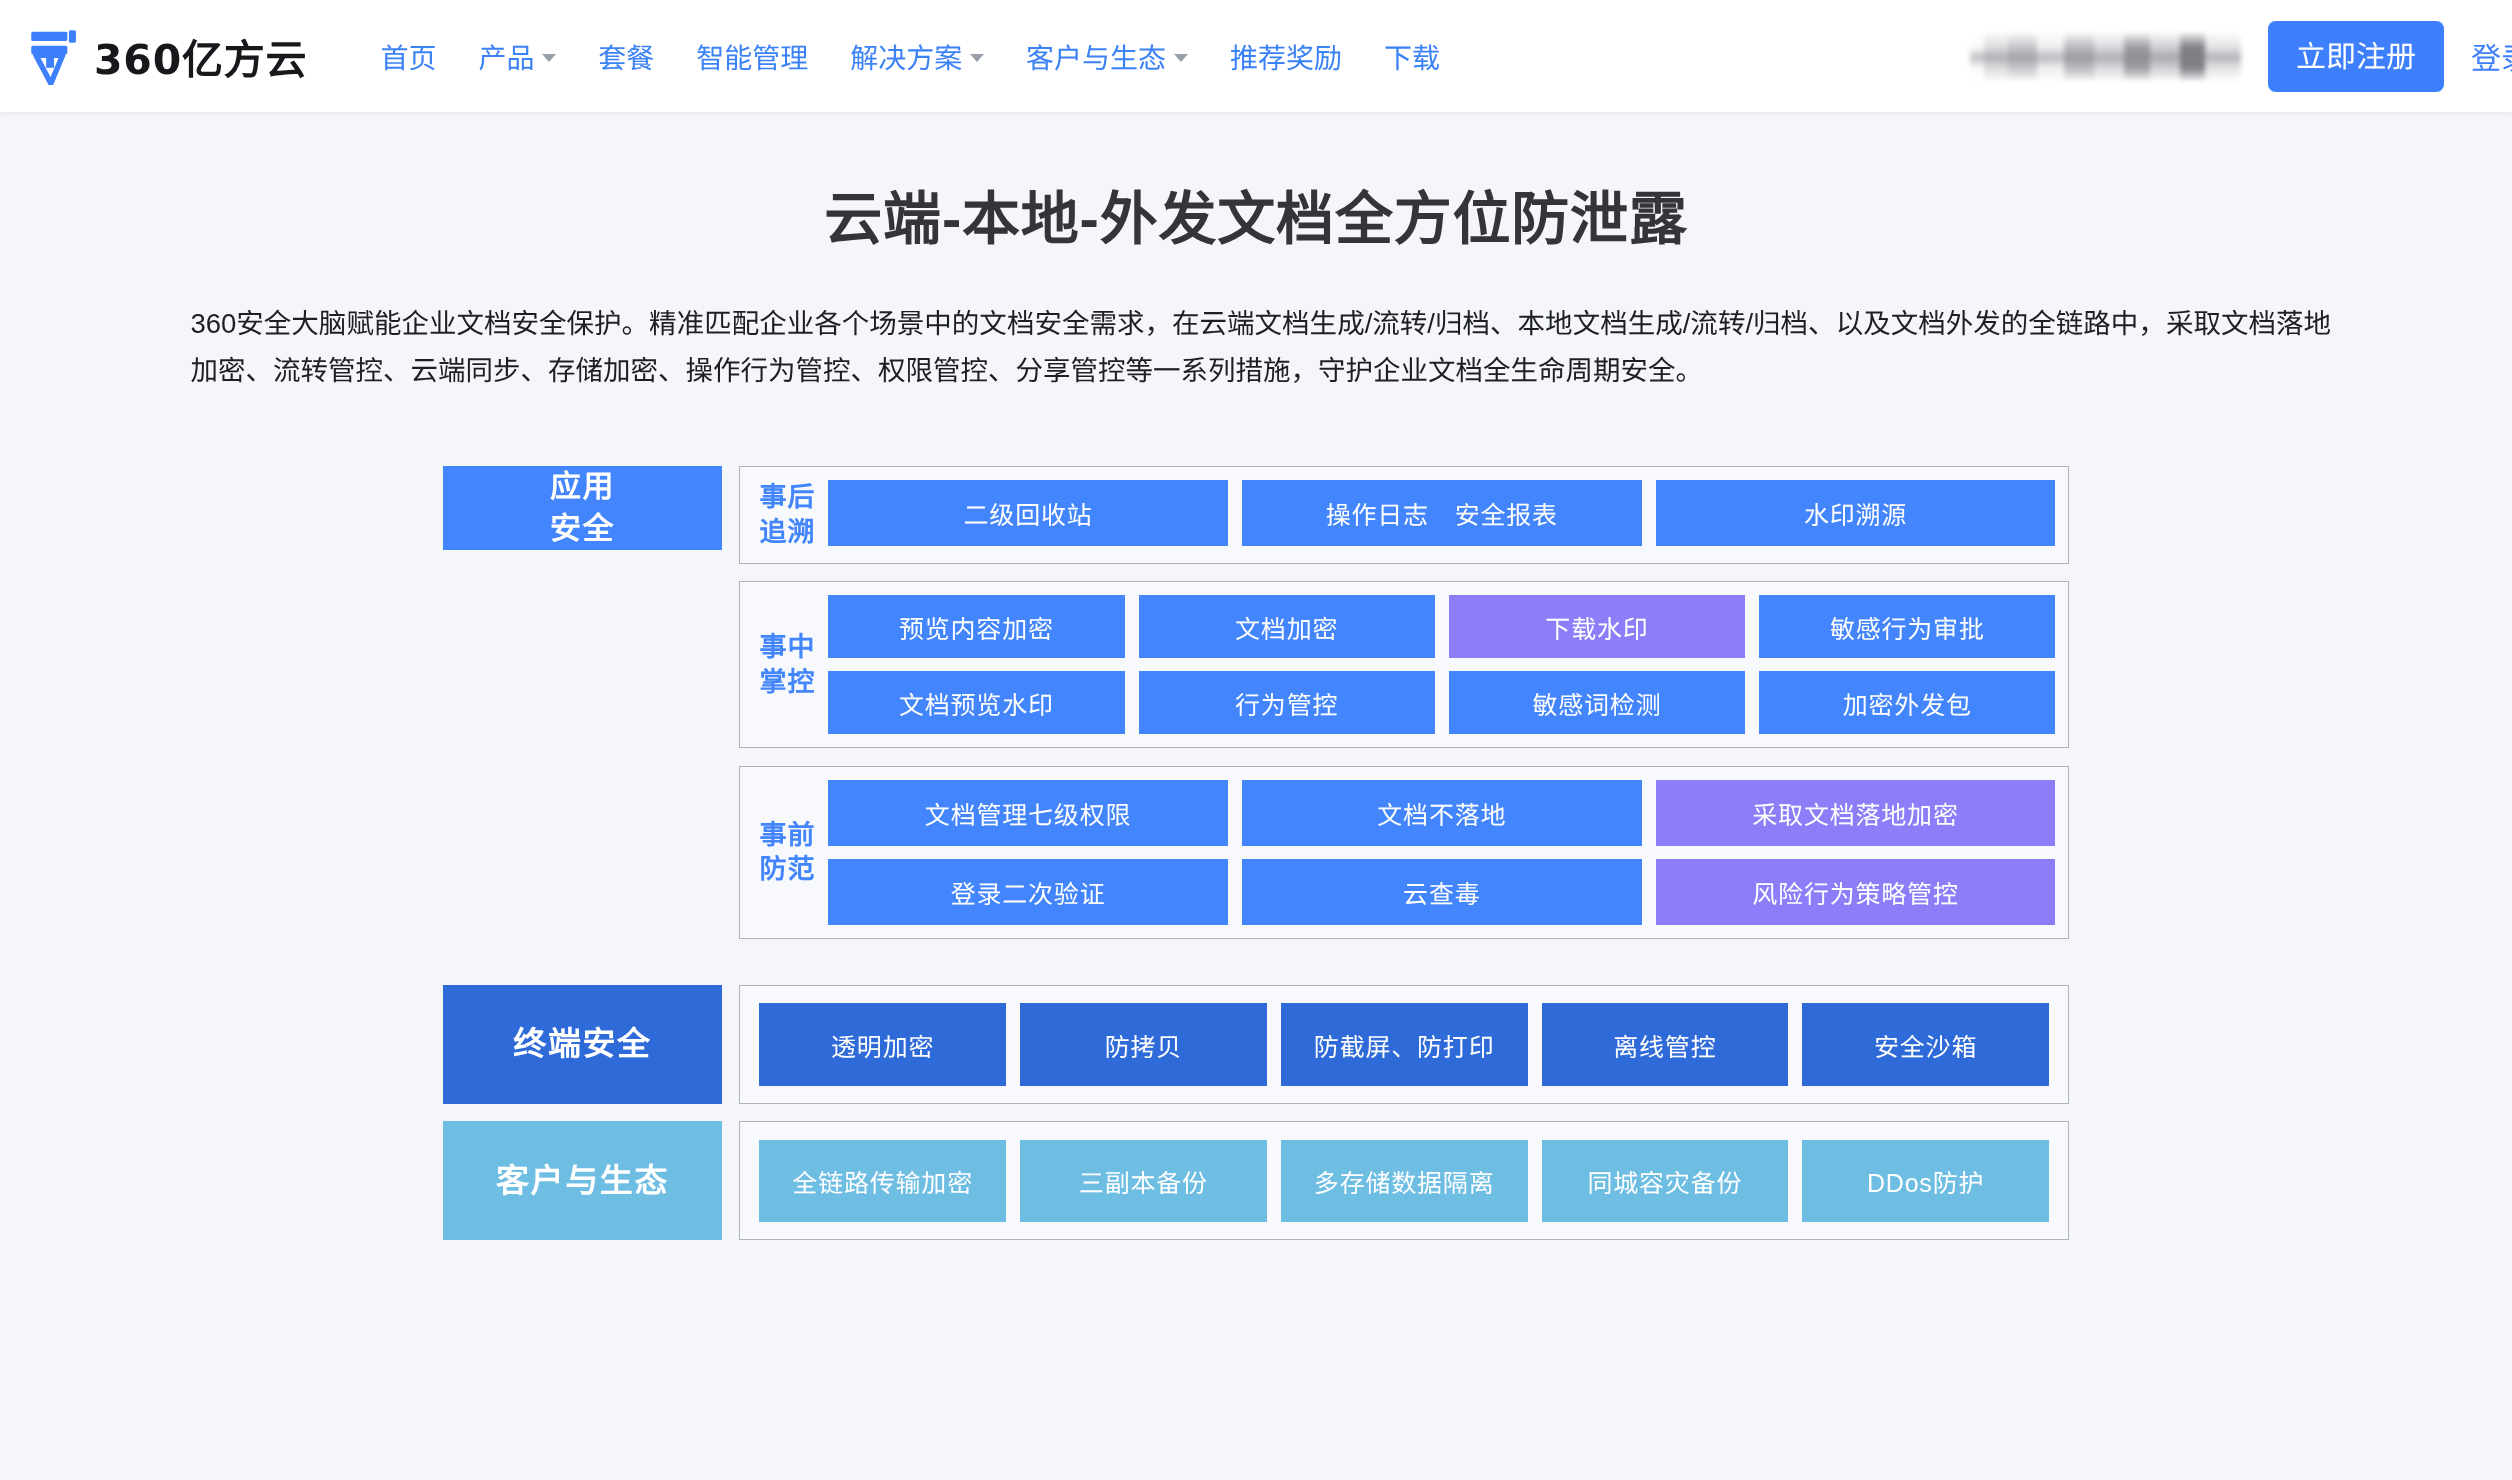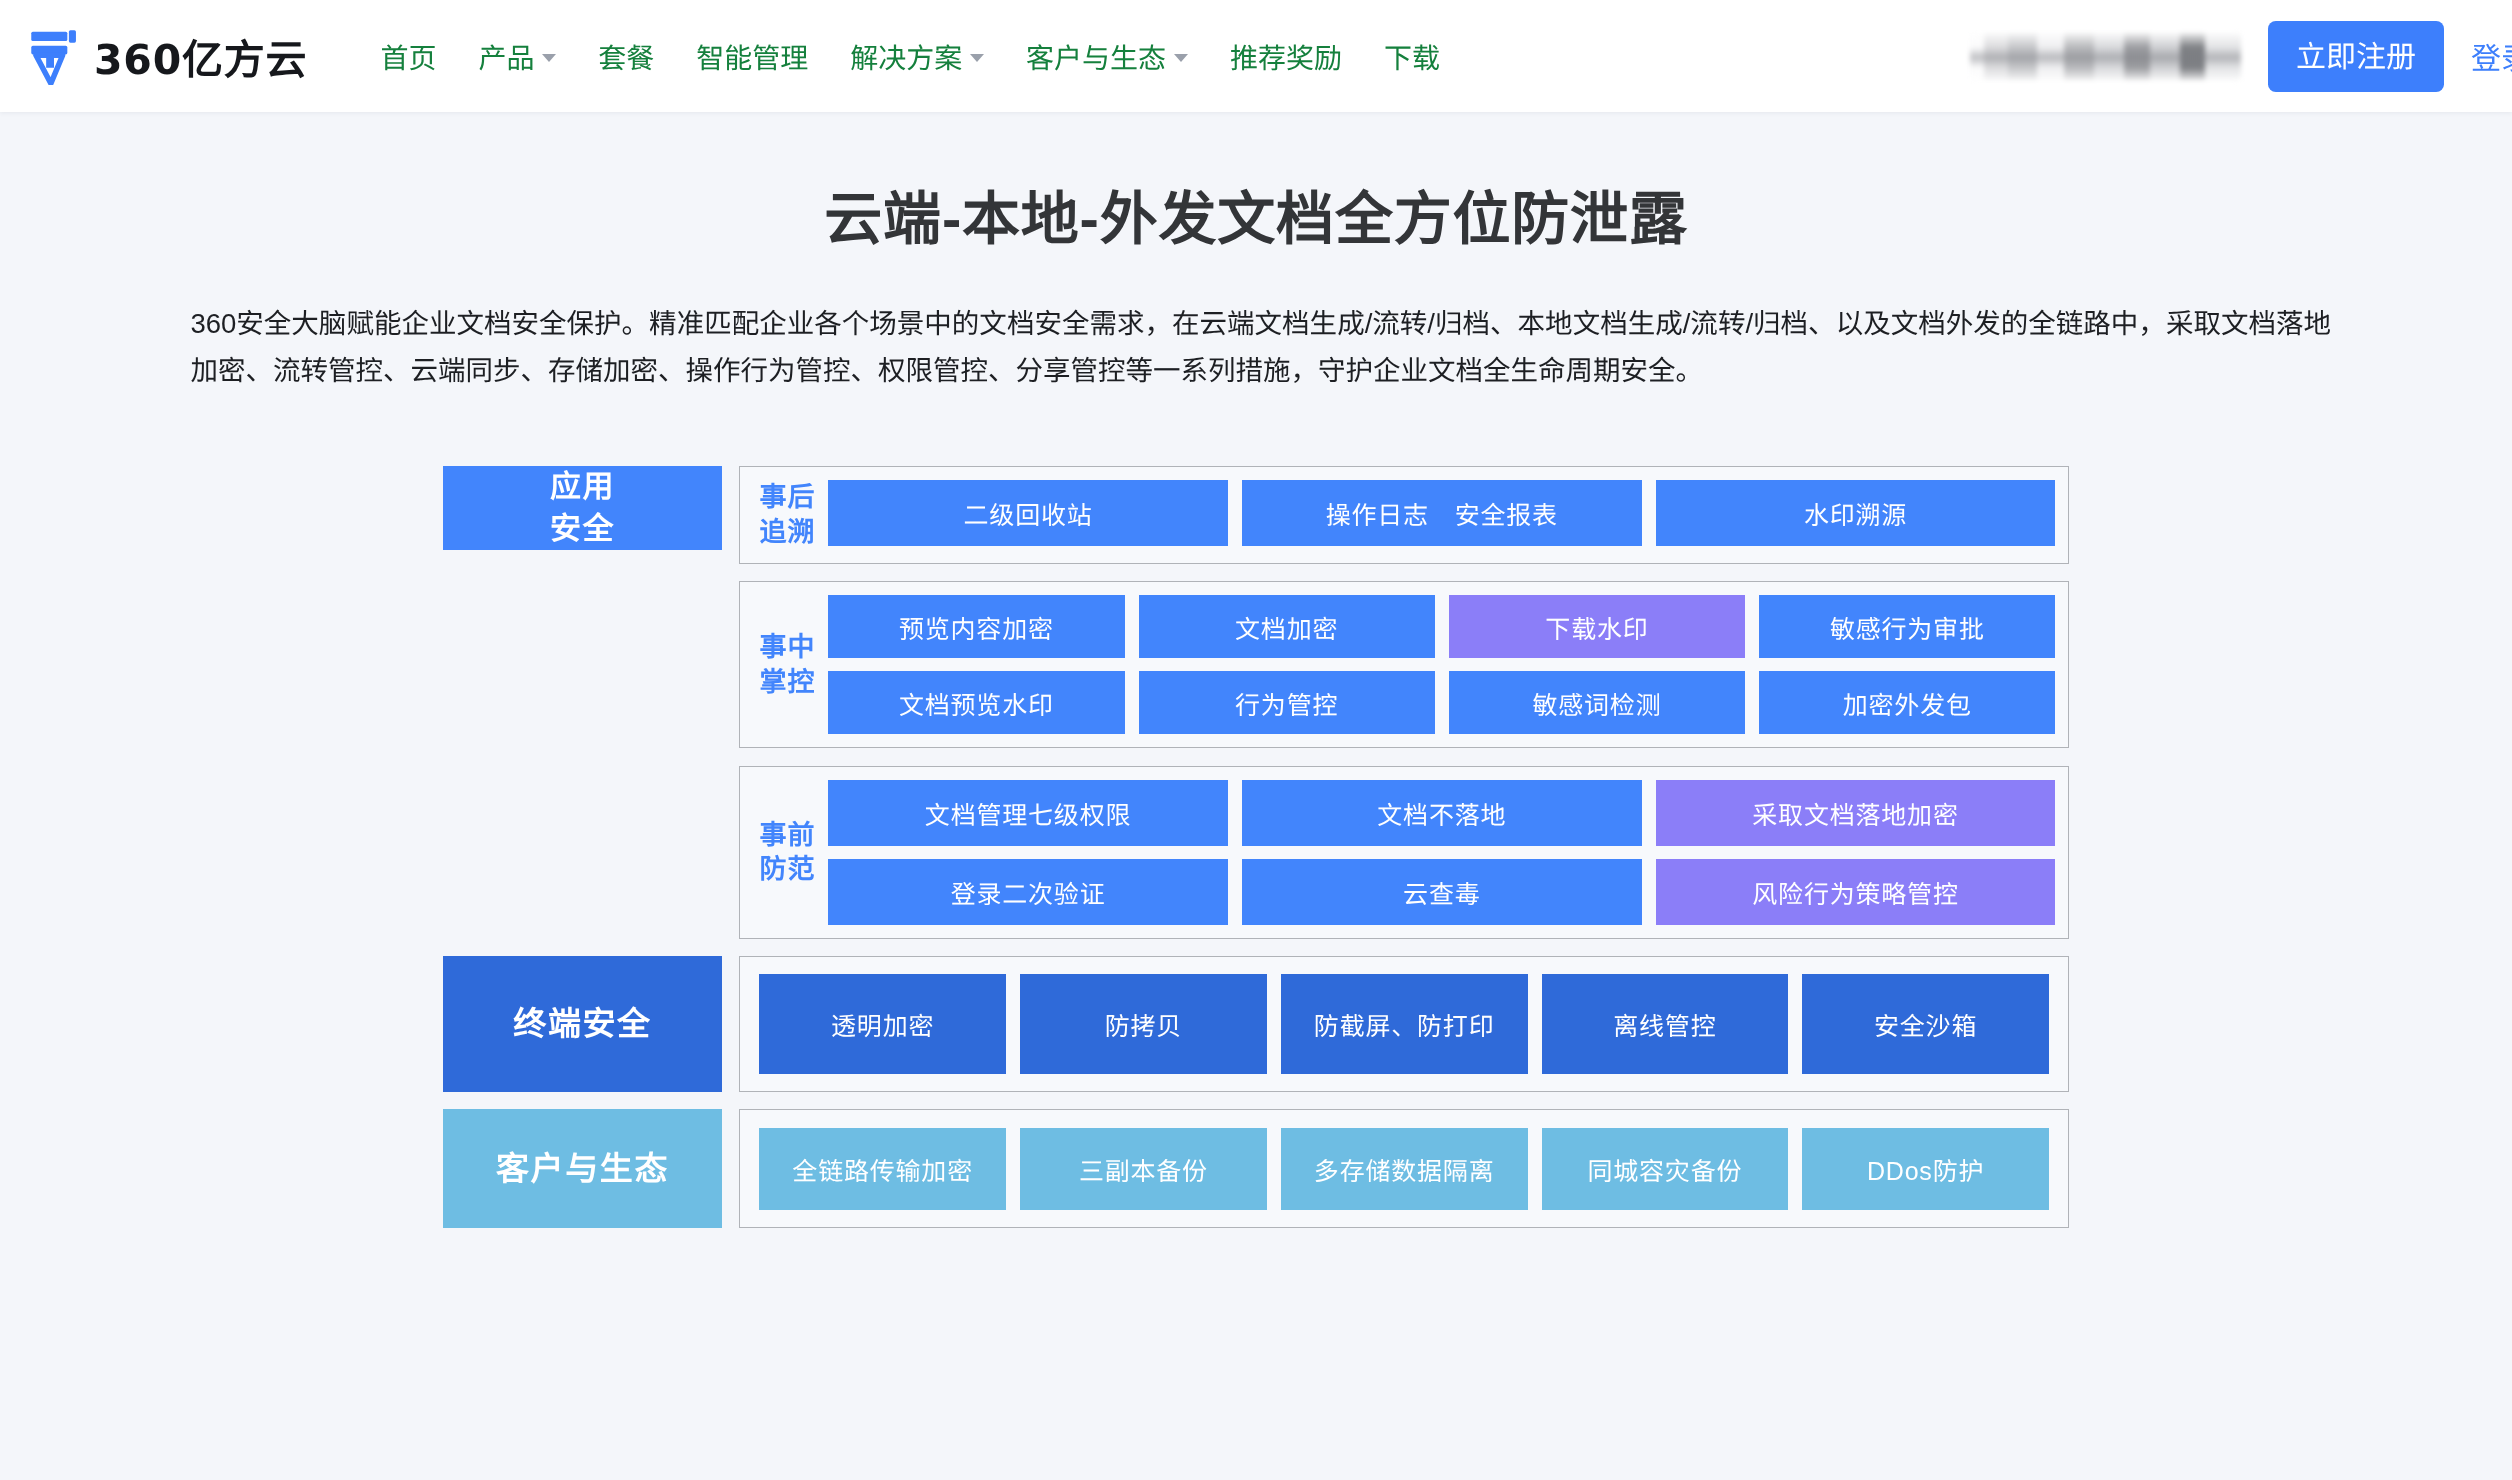--- a/index.html
+++ b/index.html
@@ -44,21 +44,21 @@
     margin-left: 52px;
     gap: 0px;
   }
   .nav-item {
     display: flex;
     align-items: center;
     gap: 7.8px;
     padding: 0 21px;
     height: 112px;
     font-size: 28px;
-    color: #15803d;
+    color: #3b82f6;
     white-space: nowrap;
     cursor: pointer;
   }
   .caret {
     width: 0; height: 0;
     border-left: 7.8px solid transparent;
     border-right: 7.8px solid transparent;
     border-top: 8.6px solid #9aa0ab;
     margin-top: 4.7px;
     flex: none;
@@ -238,21 +238,21 @@
     gap: 14px;
     padding: 17.3px 19px;
   }
   .flat-box .cell { min-height: 71px; }
 
   
   .row-app .row-label      { height: 100%; }
   .stage-after  .cell { min-height: 66px; }
   .stage-during .cell { min-height: 63px; }
   .stage-before .cell { min-height: 66px; }
-  .row-terminal { height: 136px; }
+  .row-terminal { height: 119px; margin-top: 29px; }
   .row-storage  { height: 119px; }
   .row-terminal .row-label,
   .row-storage  .row-label { font-size: 33px; }
 </style>
 </head>
 <body>
 
 <header class="site-header">
 
   <div class="brand">

